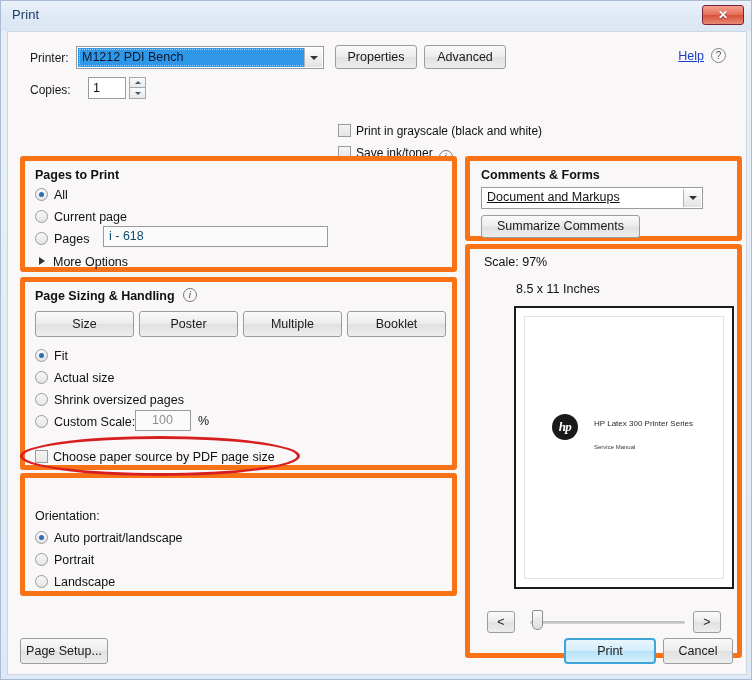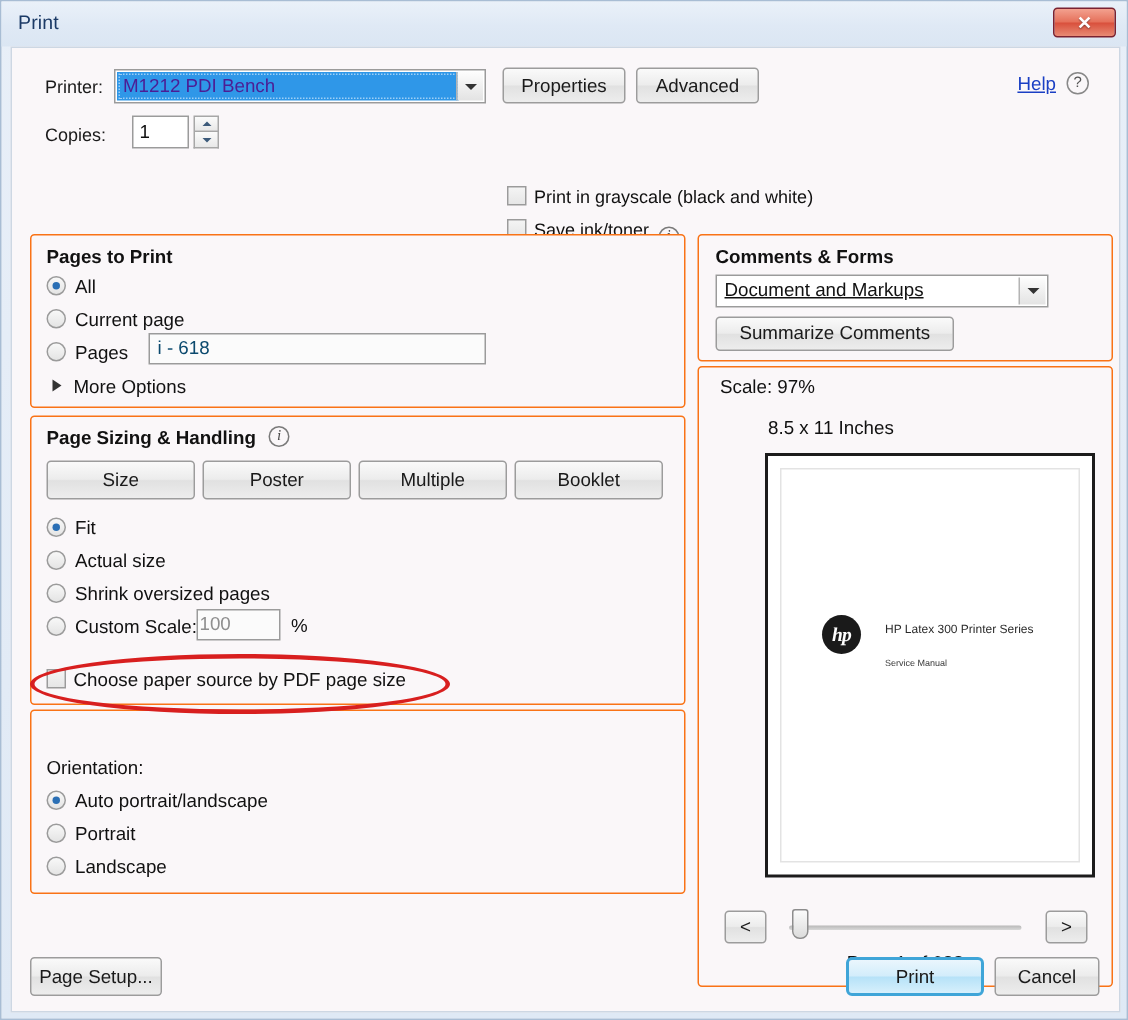--- a/index.html
+++ b/index.html
@@ -68,21 +68,21 @@
     position: absolute; left: 56px; top: 2px;
     width: 248px; height: 23px;
     border: 1px solid #9b9b9b;
     background: #fff;
     padding: 0;
   }
   #printer-select .sel-val {
     position: absolute; left: 1px; top: 1px;
     width: 228px; height: 19px;
     background: #2f97e8;
-    color: #4c1d95;
+    color: #0f172a;
     font-size: 12.5px;
     line-height: 19px;
     padding-left: 4px;
     outline: 1px dotted #9ed0f5;
     outline-offset: -2px;
     white-space: nowrap; overflow: hidden;
   }
   #printer-select .sel-arrow {
     position: absolute; right: 1px; top: 1px;
     width: 18px; height: 19px;
@@ -176,21 +176,21 @@
     font-size: 10px; font-style: italic;
     text-align: center; line-height: 12px;
     font-family: "Liberation Serif", serif;
     vertical-align: -3px;
     margin-left: 6px;
   }
 
   
   .panel {
     position: absolute;
-    border: 1px solid #f97316;
+    border: 5px solid #f97316;
     border-radius: 3px;
     background: #faf7f9;
   }
   .panel-hdr {
     font-weight: bold;
     font-size: 12.5px;
     color: #111;
   }
 
   
@@ -257,21 +257,21 @@
   #opt-shrink    { left: 10px; top: 111px; }
   #opt-custom    { left: 10px; top: 133px; }
   #custom-scale-input {
     position: absolute; left: 110px; top: 128px;
     width: 56px; height: 21px;
     border: 1px solid #9b9b9b;
     background: #fbfbfb;
     color: #8f8f8f;
     font-size: 12.5px;
     line-height: 19px;
-    padding-left: 1px;
+    padding-left: 16px;
   }
   #pct-label { position: absolute; left: 173px; top: 132px; font-size: 12.5px; }
   #opt-papersrc  { left: 10px; top: 168px; }
 
   
   #panel-sides { left: 12px; top: 441px; width: 437px; height: 123px; }
   #opt-bothsides { left: 10px; top: 6px; }
   #orient-label  { left: 10px; top: 31px; }
   #opt-auto      { left: 10px; top: 53px; }
   #opt-portrait  { left: 10px; top: 75px; }

